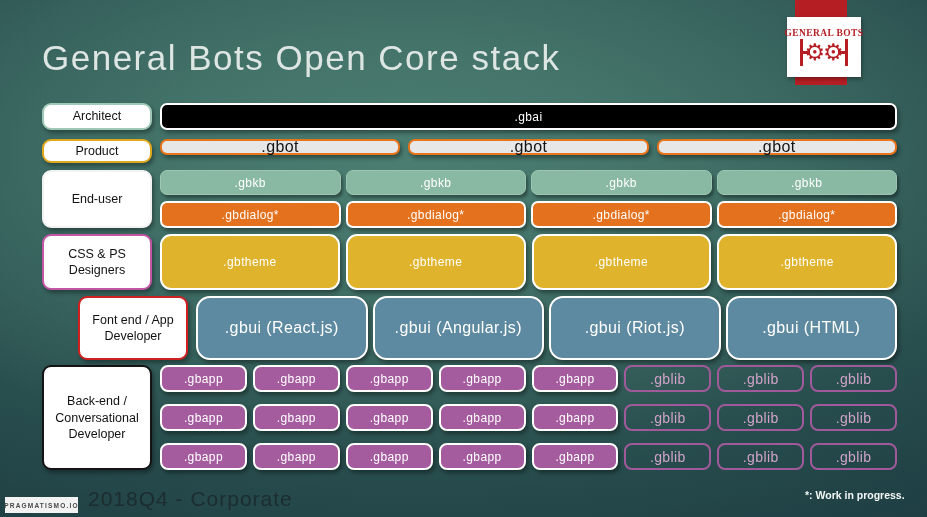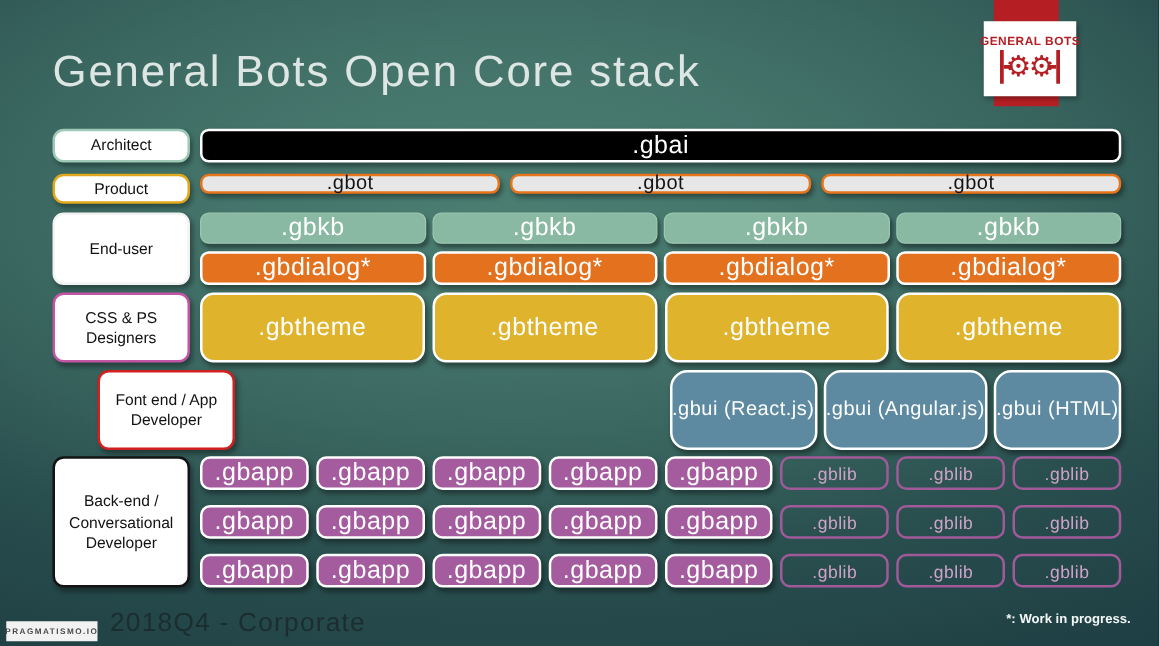--- a/index.html
+++ b/index.html
@@ -13,41 +13,41 @@
     position:absolute;left:42px;top:38px;margin:0;
     font-size:35px;font-weight:400;letter-spacing:1.5px;color:#dde6e3;
   }
   
   .logo-stripe{position:absolute;left:795px;top:0;width:52px;height:85px;background:#b51f24;}
   .logo-card{
     position:absolute;left:787px;top:17px;width:74px;height:60px;background:#ffffff;
     display:flex;flex-direction:column;align-items:center;justify-content:center;gap:1px;
     box-shadow:1px 2px 4px rgba(0,0,0,.35);
   }
-  .logo-brand{color:#b51f24;font-size:9.5px;font-weight:bold;letter-spacing:.4px;white-space:nowrap;}
+  .logo-brand{color:#b51f24;font-size:9.5px;font-weight:bold;letter-spacing:.4px;white-space:nowrap;font-family:Liberation Serif, serif;}
   .logo-gears{display:flex;align-items:center;color:#b51f24;line-height:1;}
   .logo-gears .gear{font-size:23px;margin:0 -1px;}
   .logo-gears .vbar{position:relative;width:3px;height:27px;background:#b51f24;margin:0 2px;}
   .logo-gears .vbar::after{content:'';position:absolute;top:50%;margin-top:-1.5px;width:7px;height:3px;background:#b51f24;}
   .logo-gears .vbar.left::after{left:3px;}
   .logo-gears .vbar.right::after{right:3px;}
   
   .stack{position:absolute;left:42px;top:103px;width:855px;}
   .band{display:flex;gap:8px;}
   .role-label{
     flex:0 0 110px;box-sizing:border-box;background:#ffffff;border:2px solid #ccc;border-radius:9px;
     display:flex;align-items:center;justify-content:center;text-align:center;
     font-size:12.5px;line-height:1.3;color:#121212;padding:2px 5px;
     box-shadow:2px 3px 4px rgba(0,0,0,.35);
   }
   .band-content{flex:1;display:flex;flex-direction:column;min-width:0;}
   .box-row{display:flex;}
   .bx{
     flex:1;display:flex;align-items:center;justify-content:center;box-sizing:border-box;
-    border-radius:7px;font-size:20px;letter-spacing:.4px;color:#ffffff;
+    border-radius:7px;font-size:12px;letter-spacing:.4px;color:#ffffff;
     box-shadow:2px 3px 4px rgba(0,0,0,.38);white-space:nowrap;
   }
   .gbai{background:#000000;border:2px solid #ffffff;}
   .gbot{background:#e7e7e7;border:2px solid #e8751c;color:#141414;font-size:16px;}
   .gbkb{background:#8ab9a3;border:1px solid #9cc6b1;box-shadow:2px 3px 3px rgba(0,0,0,.35);}
   .gbdialog{background:#e4711d;border:2px solid #ffffff;}
   .gbtheme{background:#dfb32c;border:2.5px solid #ffffff;border-radius:11px;}
   .gbui{background:#5d8aa0;border:2.5px solid #ffffff;border-radius:14px;font-size:16px;}
   .gbapp{background:#a55c9f;border:2.5px solid #ffffff;border-radius:8px;}
   .gblib{background:transparent;border:2px solid #a express;border:2px solid #a05a9a;color:#cfa3c9;border-radius:8px;box-shadow:none;font-size:14px;}
@@ -119,24 +119,25 @@
           <div class="box-row" style="height: 56px; column-gap: 6px;">
             <div class="bx gbtheme">.gbtheme</div>
             <div class="bx gbtheme">.gbtheme</div>
             <div class="bx gbtheme">.gbtheme</div>
             <div class="bx gbtheme">.gbtheme</div>
           </div>
         </div>
       </div>
       <div class="band" style="margin-bottom: 5px;">
         <div class="role-label" style="border-color: rgb(208, 32, 32); margin-left: 36px;">Font end / App Developer</div>
-        <div class="band-content" style="row-gap: 0px; align-items: flex-end;">
+        <div class="band-content" style="row-gap: 0px;">
           <div class="box-row" style="height: 64px; column-gap: 5px;">
             <div class="bx gbui">.gbui (React.js)</div>
             <div class="bx gbui">.gbui (Angular.js)</div>
+            <div class="bx gbui">.gbui (Riot.js)</div>
             <div class="bx gbui">.gbui (HTML)</div>
           </div>
         </div>
       </div>
       <div class="band" style="margin-bottom: 0px;">
         <div class="role-label" style="border-color: rgb(20, 20, 20);">Back-end / Conversational Developer</div>
         <div class="band-content" style="row-gap: 12px;">
           <div class="box-row" style="height: 27px; column-gap: 6px;">
             <div class="bx gbapp">.gbapp</div>
             <div class="bx gbapp">.gbapp</div>

